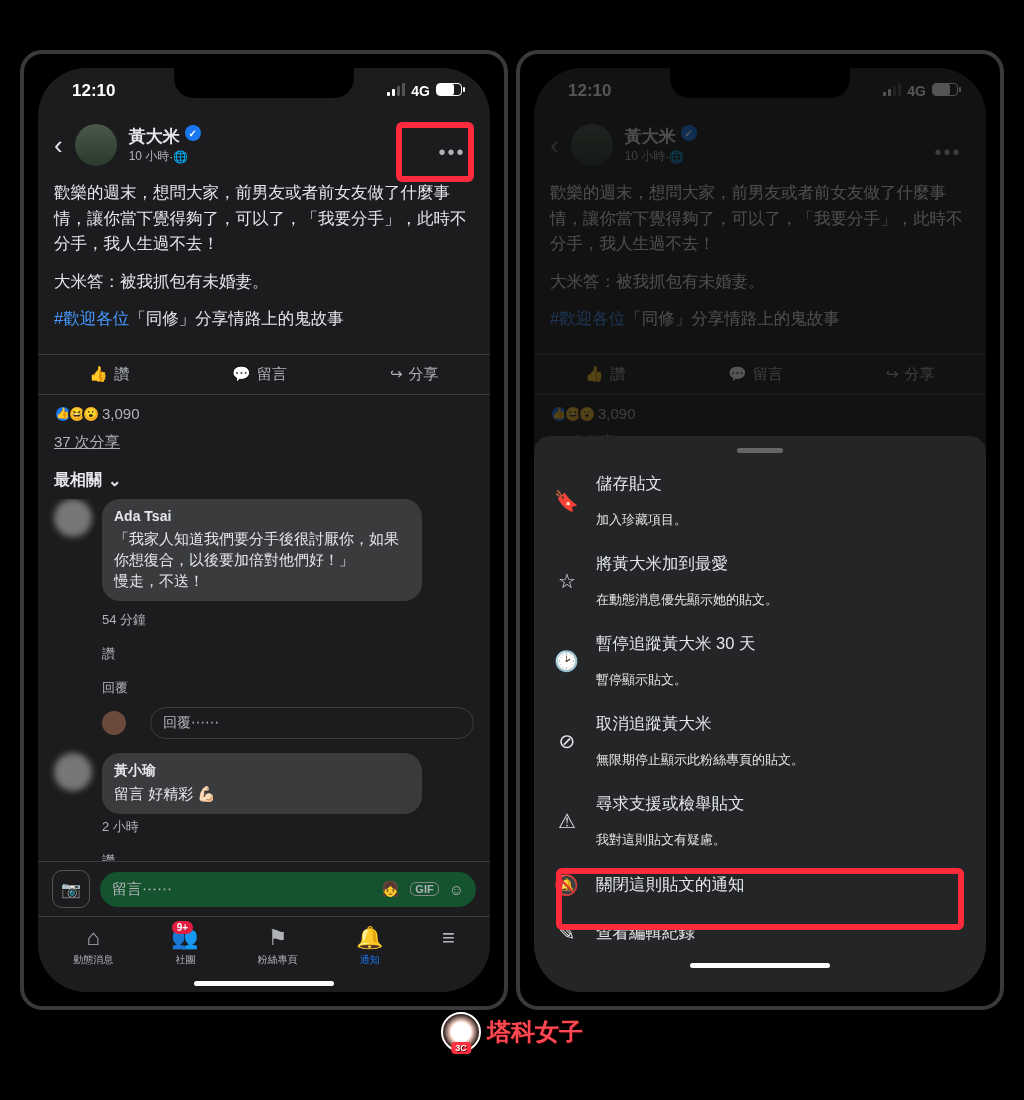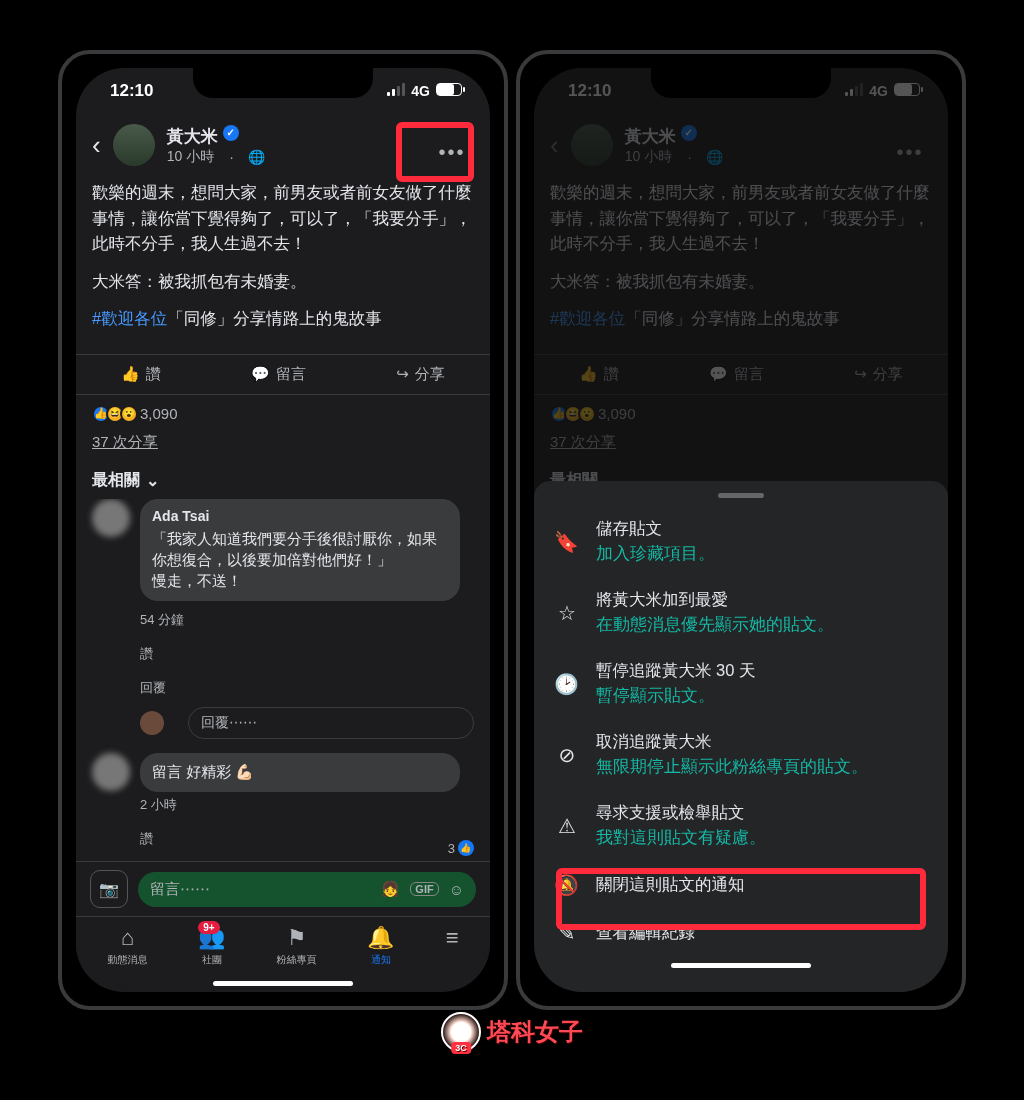--- a/index.html
+++ b/index.html
@@ -9,24 +9,24 @@
     display: flex;
     justify-content: center;
     align-items: flex-start;
     padding: 50px 20px;
     min-height: 1100px;
     width: 1024px;
     position: relative;
   }
   .phones { display: flex; gap: 8px; }
   .phone {
-    width: 450px;
+    width: 488px;
     height: 960px;
     background: #000;
-    border-radius: 32px;
+    border-radius: 22px;
     border: 4px solid #3a3a3c;
     padding: 14px;
     position: relative;
     overflow: hidden;
   }
   .screen {
     width: 100%;
     height: 100%;
     background: #1c1c1e;
     border-radius: 48px;
@@ -71,21 +71,21 @@
   }
   .back-chevron { font-size: 26px; color: #e4e6eb; font-weight: 300; }
   .avatar {
     width: 42px; height: 42px; border-radius: 50%;
     background: linear-gradient(#4a5a4a,#2a3a2a);
     flex: none;
   }
   .author { display:flex; flex-direction:column; }
   .author-row { display:flex; align-items:flex-start; gap:5px; font-weight:700; font-size:17px; color:#e4e6eb;}
   .verified { width:16px; height:16px; background:#1877f2; border-radius:50%; display:inline-flex; align-items:center; justify-content:center; font-size:10px; color:#fff;}
-  .meta-row { font-size:14px; color:#b0b3b8; display:flex; align-items:center; gap:15px;}
+  .meta-row { font-size:12px; color:#b0b3b8; display:flex; align-items:center; gap:0;}
   .more-btn {
     position:absolute; right:14px; top:18px;
     width:48px; height:40px;
     display:flex; align-items:center; justify-content:center;
     color:#b0b3b8; font-size:20px; letter-spacing:2px;
   }
   .hl-red {
     position:absolute;
     border:6px solid #ff2a3c;
     border-radius:6px;
@@ -167,21 +167,21 @@
   .sheet {
     position:absolute; left:0; right:0; bottom:0;
     background:#242526; border-top-left-radius:16px; border-top-right-radius:16px;
     padding:10px 0 18px; z-index:50;
   }
   .grabber{width:46px;height:5px;background:#666;border-radius:3px;margin:2px auto 8px;}
   .sheet-item{display:flex;align-items:center;gap:16px;padding:12px 20px;}
   .s-icon{width:26px;display:flex;justify-content:center;color:#e4e6eb;font-size:20px;}
   .s-text{display:flex;flex-direction:column;}
   .s-title{font-size:16.5px;color:#e4e6eb;font-weight:500;}
-  .s-sub{font-size:17px;color:#14b8a6;margin-top:2px;}
+  .s-sub{font-size:13px;color:#e5e5e5;margin-top:16px;}
   .hl-option{right:22px;left:22px;bottom:62px;height:62px;}
   .watermark{
     position:absolute; bottom:48px; left:50%; transform:translateX(-50%);
     color:#ff4a55; font-weight:800; font-size:24px;
     display:flex; align-items:center; gap:6px;
     text-shadow:1px 1px 0 #400;
     z-index:80;
   }
   .wm-av{width:40px;height:40px;border-radius:50%;background:radial-gradient(#fff 38%,#ffdcd0 42%,#2b1a16 70%);border:2px solid #fff; position: relative;}
   .wm-tag{position:absolute;bottom:-4px;left:50%;transform:translateX(-50%);background:#ff3040;color:#fff;font-size:9px;padding:1px 4px;border-radius:4px;font-weight:700;}
@@ -285,20 +285,21 @@
         </div>
         <div class="thread-reply">
           <div class="mini-av"></div>
           <div class="reply-pill">回覆⋯⋯</div>
         </div>
 
         <div class="c c2-row">
           <div class="cav blur"></div>
           <div style="flex:1">
             <div class="bubble">
+              <div class="cname">黃小瑜</div>
               <div>留言 好精彩 💪🏻</div>
             </div>
             <div class="cmeta" style="padding-left:0">
               <span>2 小時</span>
               <span>讚</span>
               <span>回覆</span>
             </div>
           </div>
           <div class="c2-count">
             <span>3</span>

